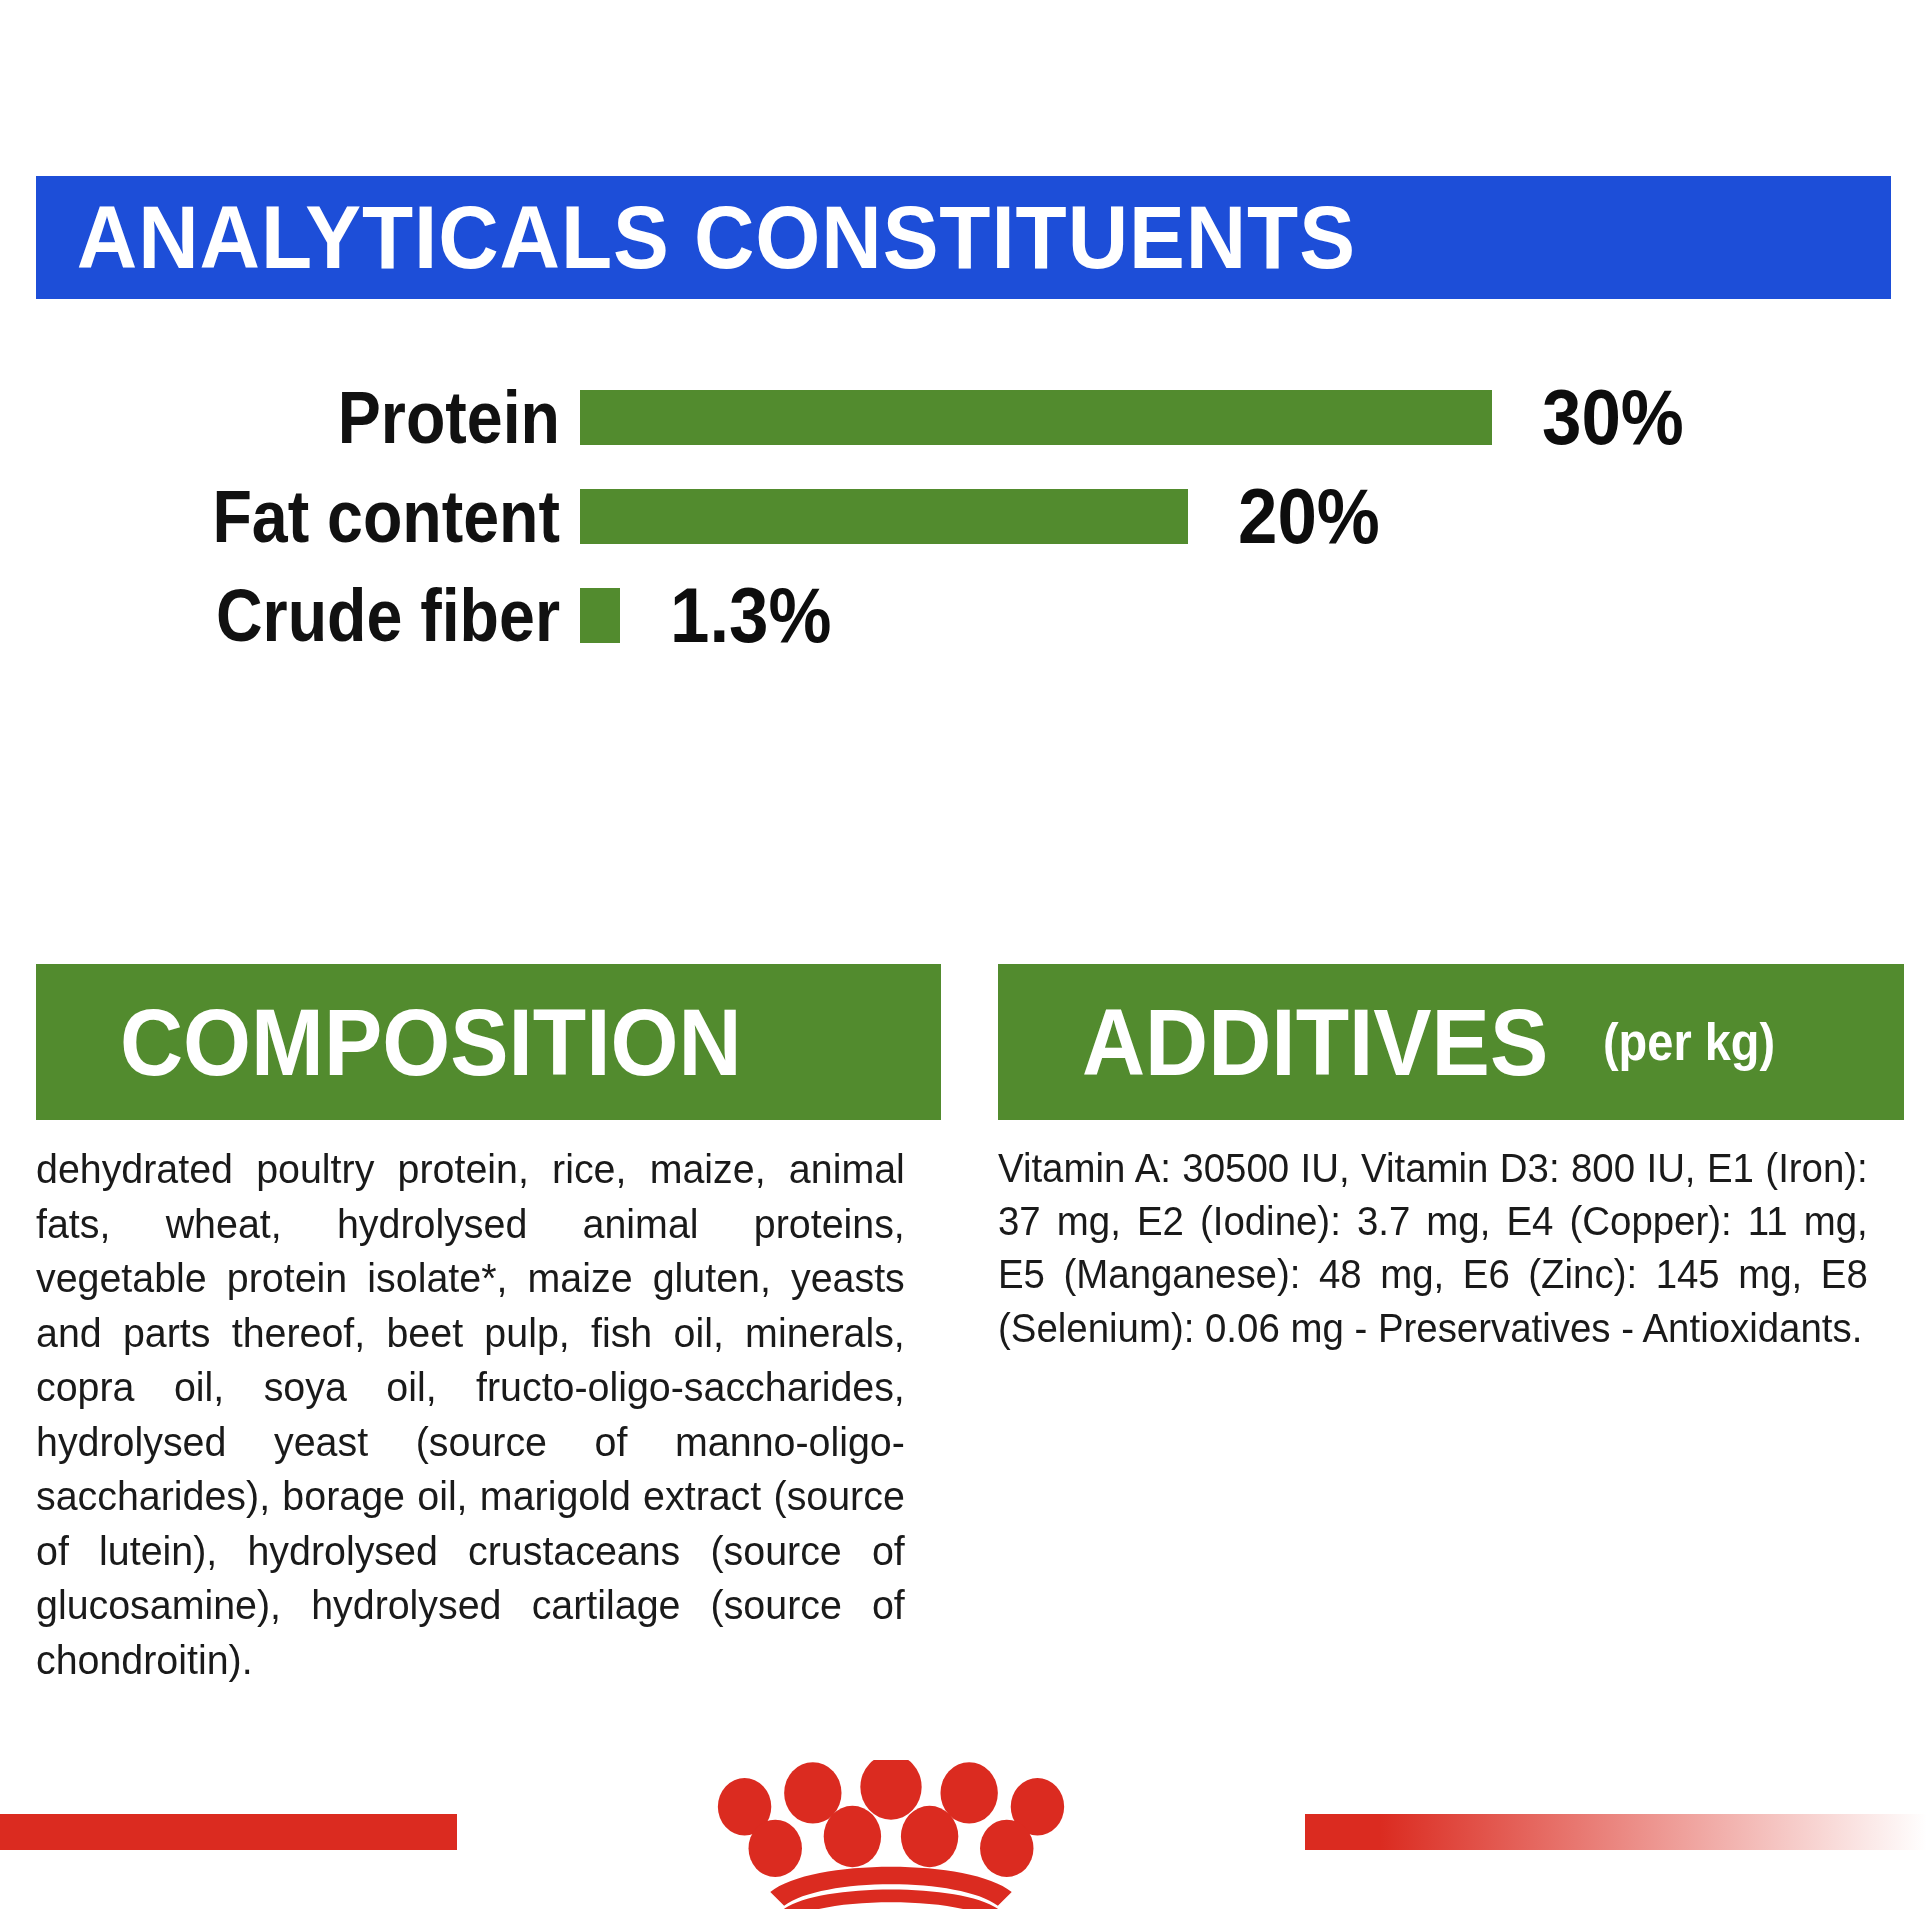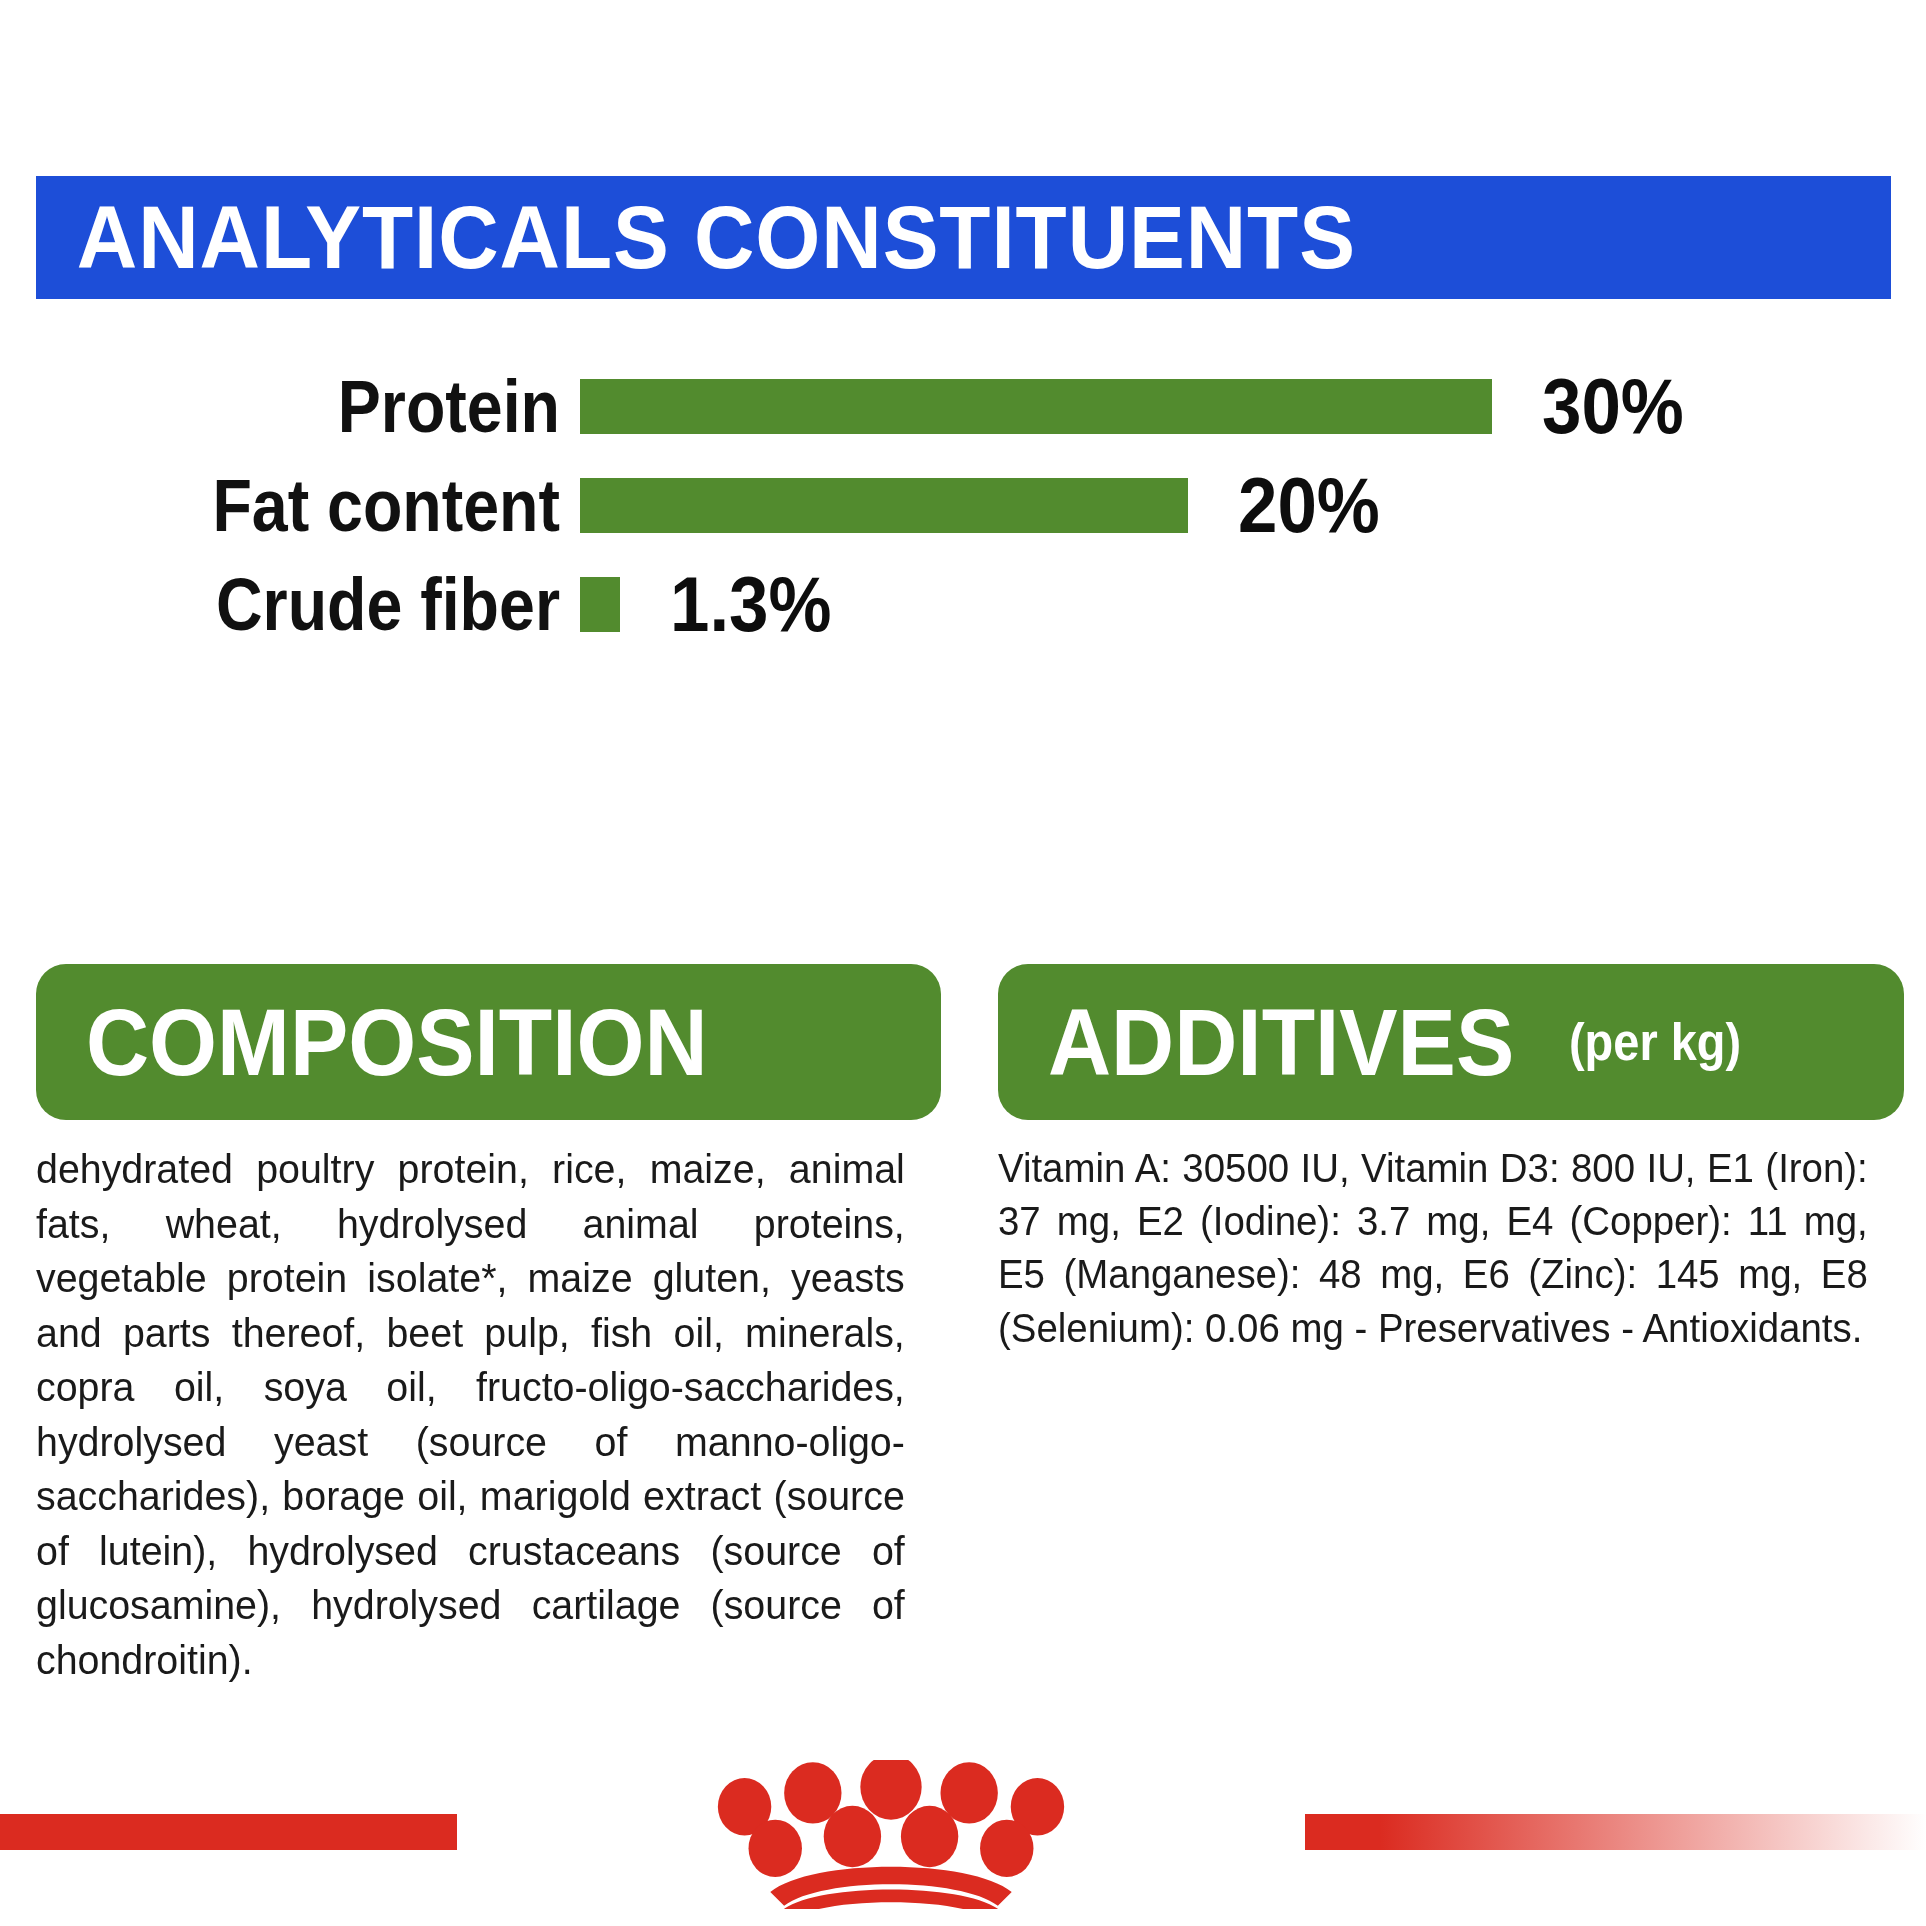--- a/index.html
+++ b/index.html
@@ -26,21 +26,21 @@
     letter-spacing:1px;
     line-height:1;
     transform:scaleX(0.94);
     white-space:nowrap;
     font-family:"Liberation Sans Narrow","Liberation Sans",sans-serif;
   }
 
   
   .bars{
     position:absolute;
-    left:0; top:357px;
+    left:0; top:368px;
     width:1727px; height:396px;
   }
   .bar-row{
     position:relative;
     height:99px;
     display:flex;
     align-items:center;
   }
   .bar-label{
     position:absolute;
@@ -90,24 +90,23 @@
     top:0;
   }
   .panel.left{ left:36px; width:905px; }
   .panel.right{ left:998px; width:906px; }
 
   .panel-head{
     height:156px;
     background:#528B2E;
     display:flex;
     align-items:center;
-    padding-left:50px;
+    padding-left:84px;
     box-sizing:border-box;
     overflow:hidden;
-    border-radius:30px;
   }
   .panel-head .head-main{
     color:#ffffff;
     font-size:95px;
     font-weight:bold;
     line-height:1;
     transform:scaleX(0.92);
     transform-origin:left center;
     white-space:nowrap;
     font-family:"Liberation Sans Narrow","Liberation Sans",sans-serif;

